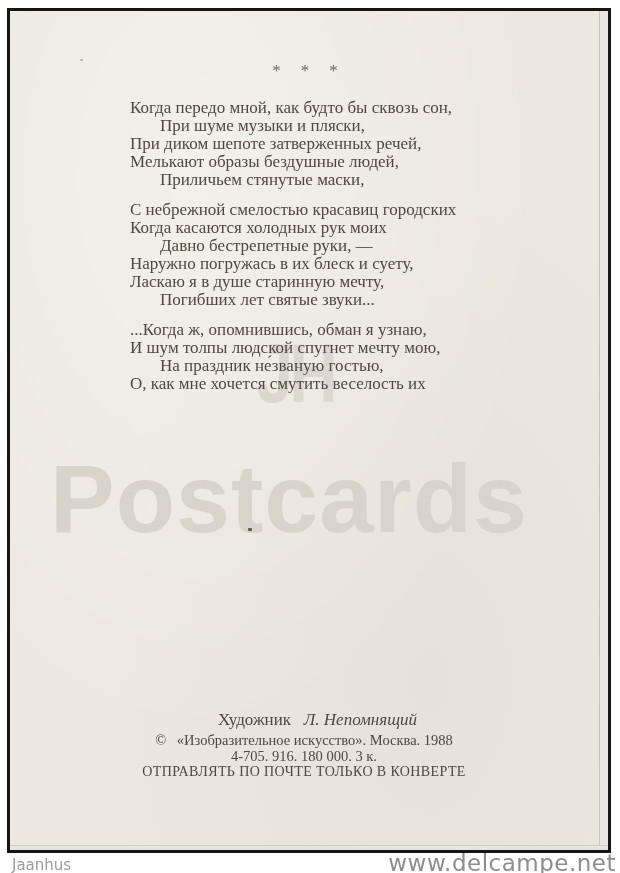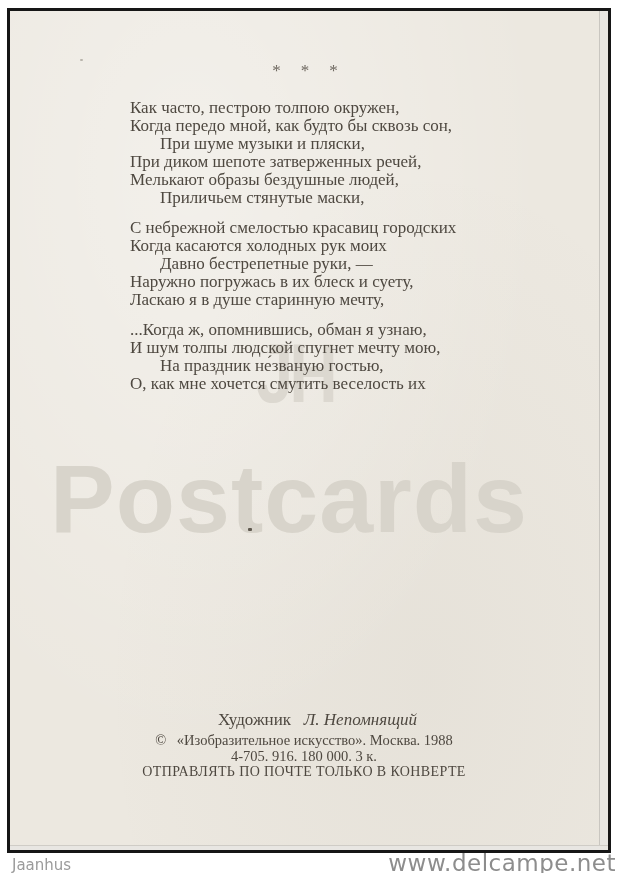--- a/index.html
+++ b/index.html
@@ -75,33 +75,33 @@
 
   <div class="card-frame">
 
     <div class="wm-monogram">JH</div>
     <div class="wm-site">Postcards</div>
 
     <div class="divider" id="divider"><span class="ast">*</span><span class="ast">*</span><span class="ast">*</span></div>
 
     <div class="poem" id="poem">
         <div class="stanza">
-          <div class="line">Как часто, пестрою толпою окружен,</div>
           <div class="line">Когда передо мной, как будто бы сквозь сон,</div>
           <div class="line indent">При шуме музыки и пляски,</div>
           <div class="line">При диком шепоте затверженных речей,</div>
           <div class="line">Мелькают образы бездушные людей,</div>
           <div class="line indent">Приличьем стянутые маски,</div>
         </div>
         <div class="stanza">
           <div class="line">С небрежной смелостью красавиц городских</div>
           <div class="line">Когда касаются холодных рук моих</div>
           <div class="line indent">Давно бестрепетные руки, —</div>
           <div class="line">Наружно погружась в их блеск и суету,</div>
           <div class="line">Ласкаю я в душе старинную мечту,</div>
+          <div class="line indent">Погибших лет святые звуки...</div>
         </div>
         <div class="stanza">
           <div class="line">...Когда ж, опомнившись, обман я узнаю,</div>
           <div class="line">И шум толпы людской спугнет мечту мою,</div>
           <div class="line indent">На праздник не́званую гостью,</div>
           <div class="line">О, как мне хочется смутить веселость их</div>
         </div>
       </div>
 
     <div class="imprint-line imprint-artist">

